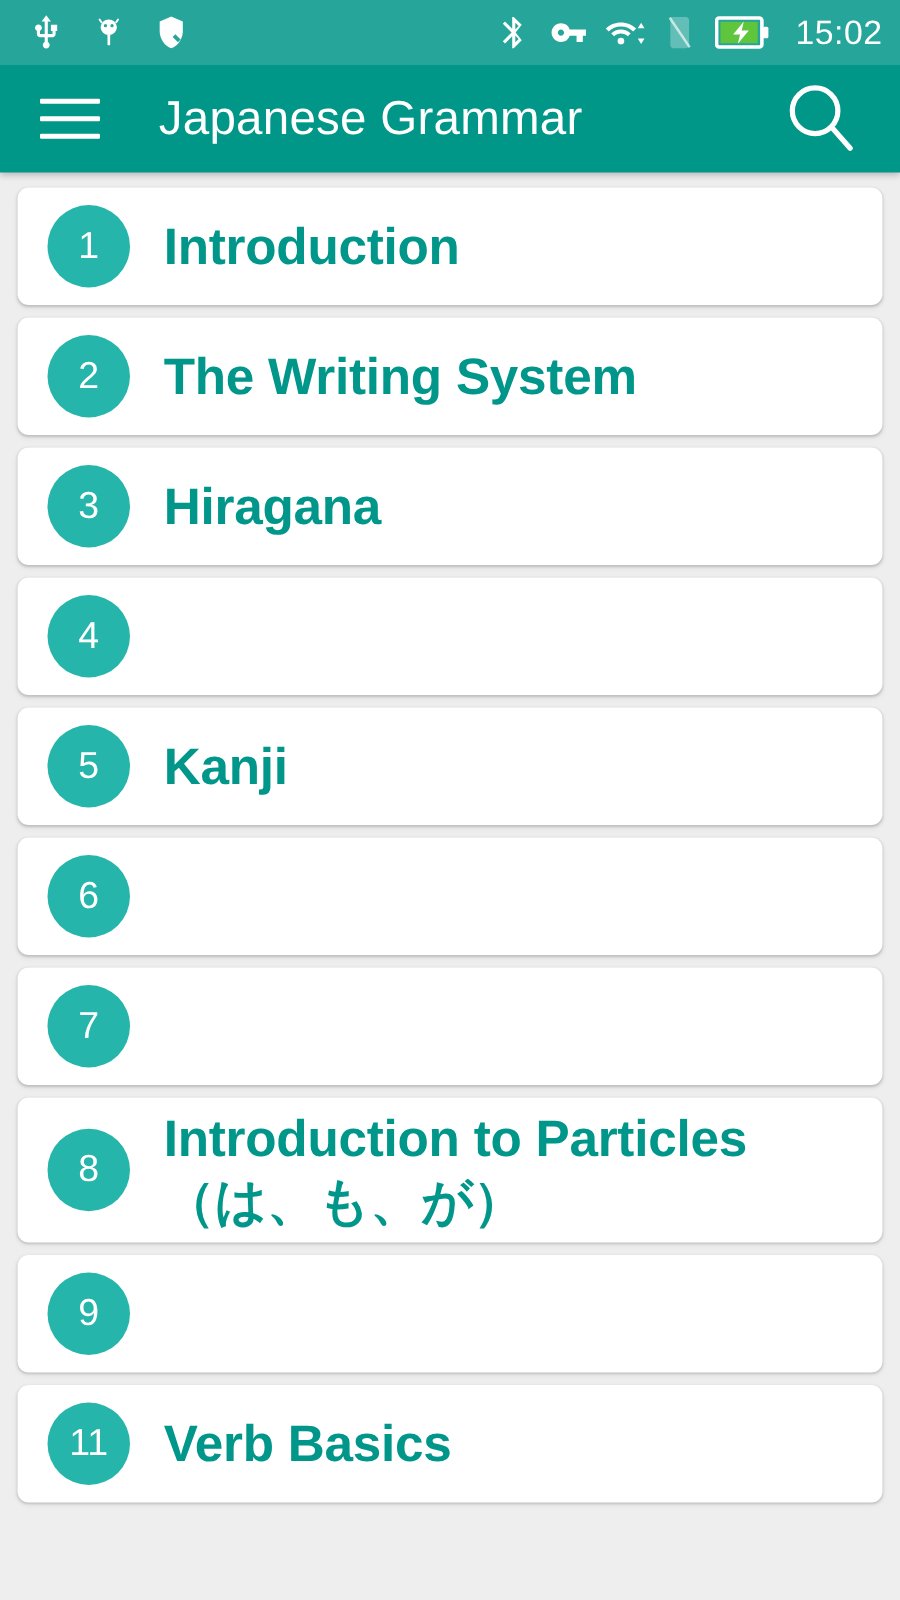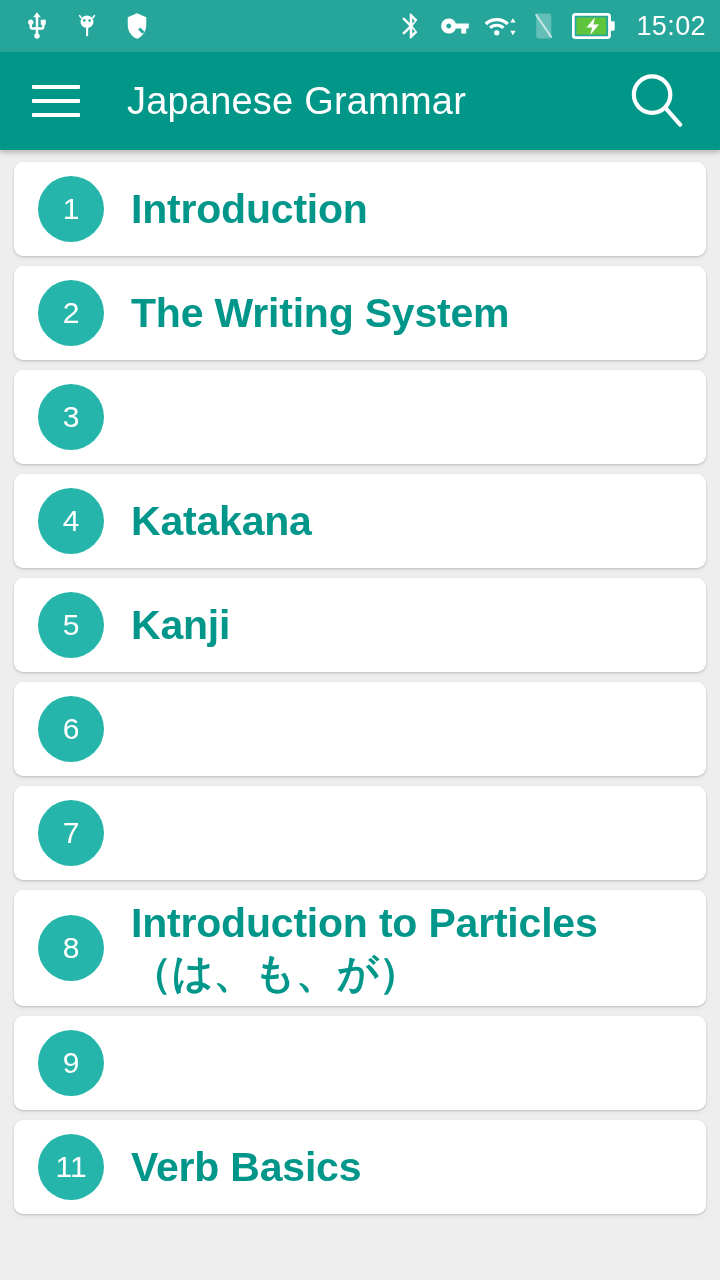--- a/index.html
+++ b/index.html
@@ -27,21 +27,21 @@
     font-size:27px;
     font-weight:400;
     letter-spacing:.4px;
     color:#ffffff;
     margin-left:6px;
     line-height:1;
   }
 
   
   .app-bar{
-    height:98px;
+    height:86px;
     background:#009688;
     display:flex;
     align-items:center;
     padding:0 26px 0 28px;
     position:relative;
     box-shadow:0 3px 5px rgba(0,0,0,.22);
     z-index:5;
   }
   .hamburger{
     width:56px; height:56px;
@@ -202,25 +202,25 @@
     <div class="chapter-title">Introduction</div>
   </div>
 
   <div class="chapter-card">
     <div class="chapter-badge">2</div>
     <div class="chapter-title">The Writing System</div>
   </div>
 
   <div class="chapter-card">
     <div class="chapter-badge">3</div>
+    <div class="chapter-title">Hiragana</div>
   </div>
 
   <div class="chapter-card">
     <div class="chapter-badge">4</div>
-    <div class="chapter-title">Katakana</div>
   </div>
 
   <div class="chapter-card">
     <div class="chapter-badge">5</div>
     <div class="chapter-title">Kanji</div>
   </div>
 
   <div class="chapter-card">
     <div class="chapter-badge">6</div>
   </div>

